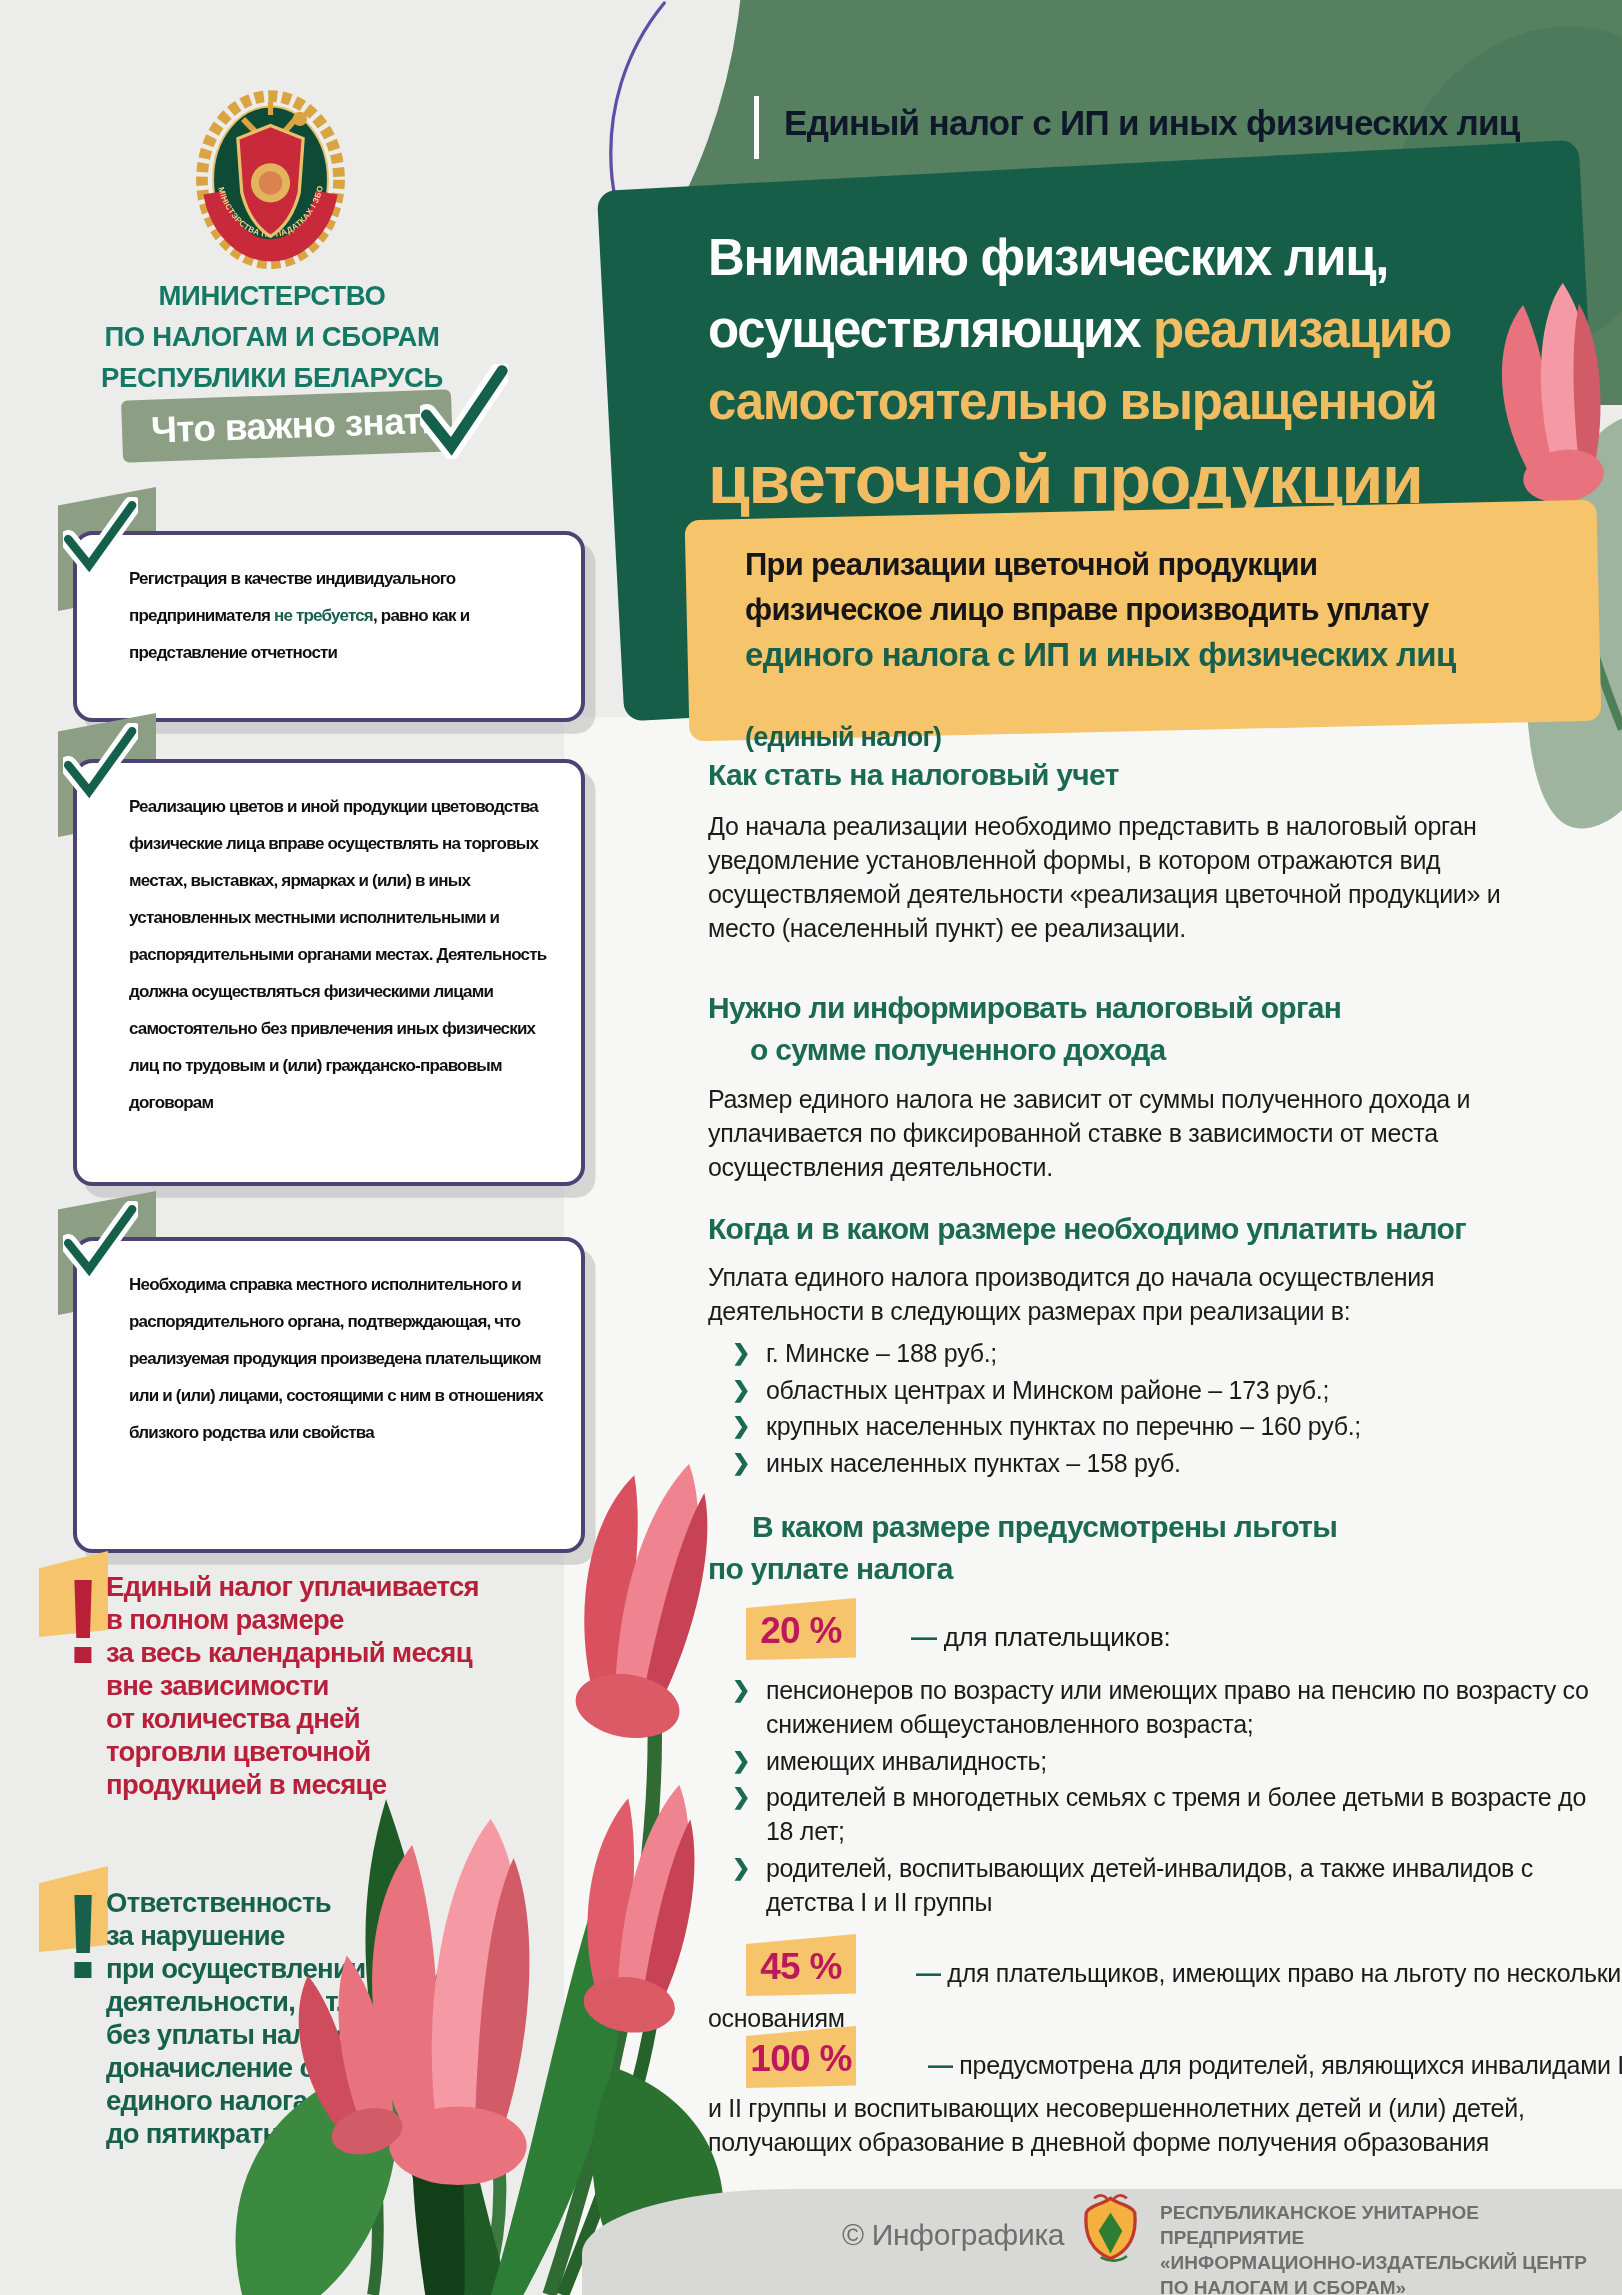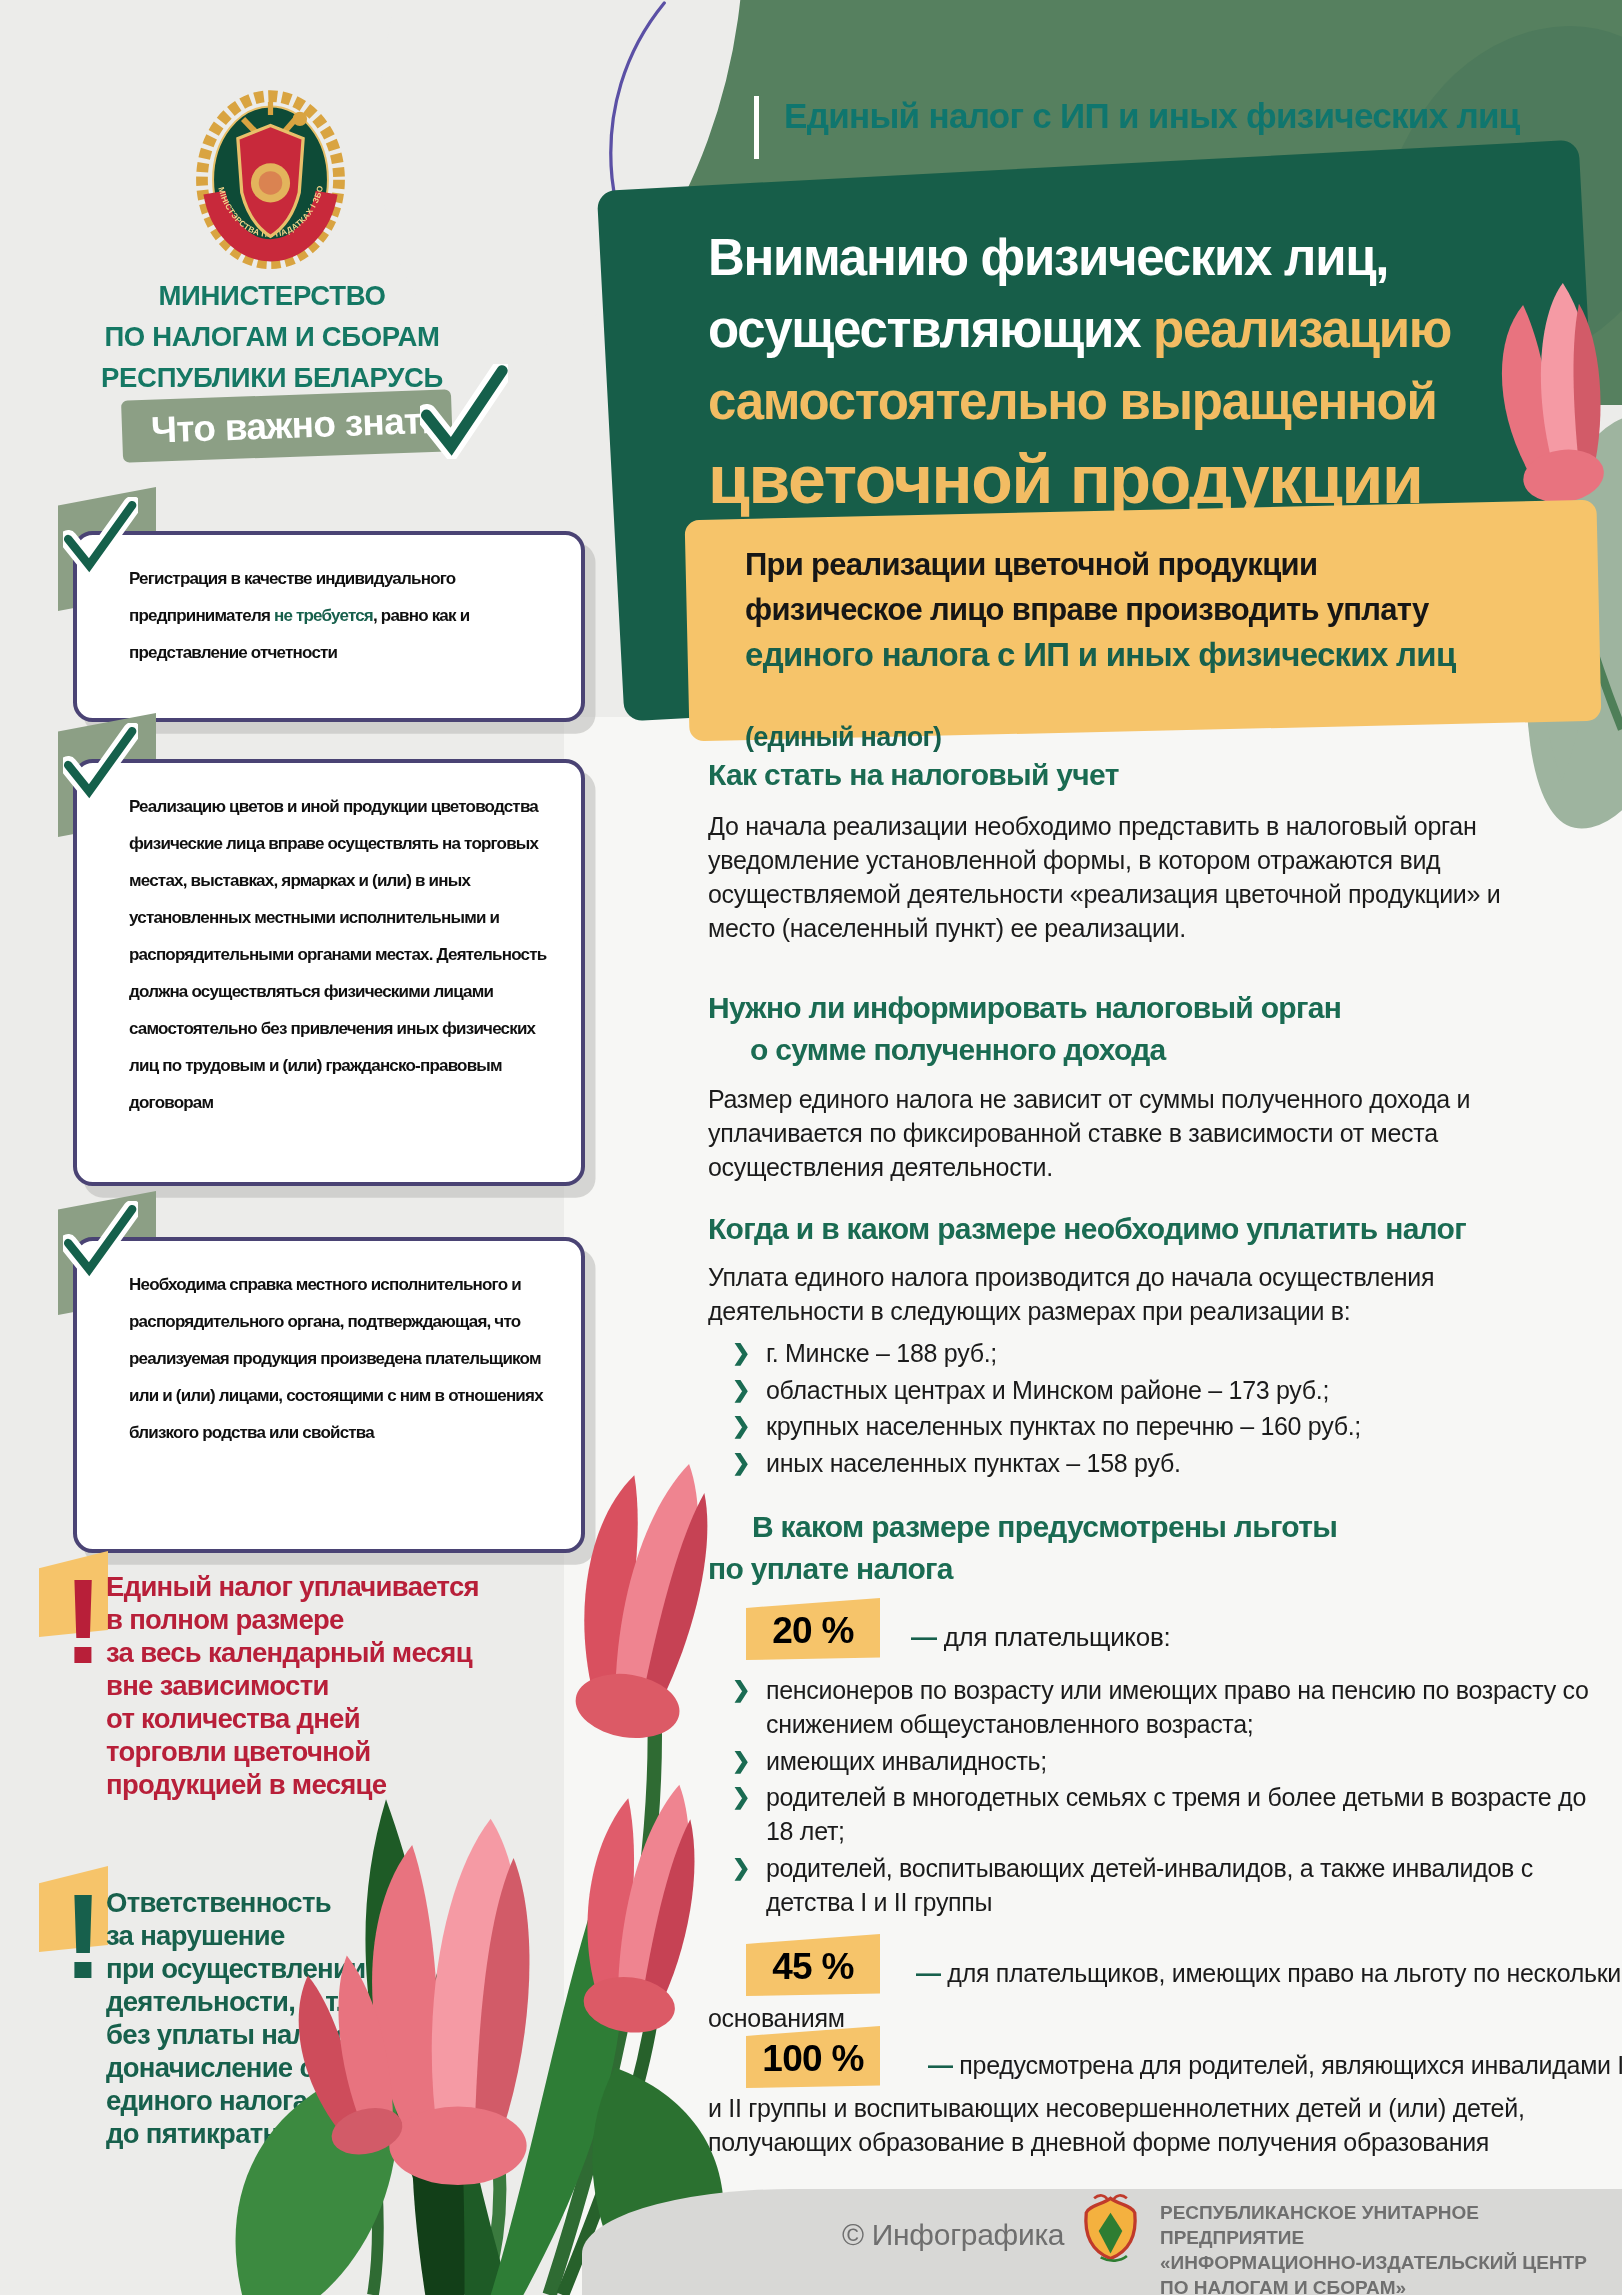--- a/index.html
+++ b/index.html
@@ -11,21 +11,21 @@
   .sage-shape{left:576px;top:-105px;width:1060px;height:510px;background:#56805F;
               border-bottom-left-radius:275px 236px;}
   .leaf-top{left:1394px;top:13px;width:281px;height:366px;background:#4E7A5C;
             border-radius:50% 50% 50% 50%/46% 54% 46% 54%;transform:rotate(38deg);}
   .white-blob{left:391px;top:-281px;width:340px;height:641px;background:#ECECEA;
               border-radius:50%;transform:rotate(14deg);}
   .white-panel{left:564px;top:717px;width:1059px;height:1578px;background:#F7F7F5;}
 
   
   .ribbon-bar{left:754px;top:96px;width:4.6px;height:63px;background:#ffffff;}
-  .ribbon-label{left:784px;top:96px;font-size:35px;font-weight:bold;color:#0f766e;letter-spacing:-0.7px;}
+  .ribbon-label{left:784px;top:103px;font-size:35px;font-weight:bold;color:#0f172a;letter-spacing:-0.7px;}
 
   
   .ministry-text{left:72px;top:275px;width:400px;text-align:center;color:#157864;
                  font-weight:bold;font-size:27.5px;line-height:41px;letter-spacing:-0.3px;}
 
   
   .know-box{left:122px;top:395px;width:330px;height:62px;background:#8C9F85;border-radius:6.5px;
             transform:rotate(-2deg);}
   .know-label{padding-left:29px;line-height:62px;font-size:37px;font-weight:bold;color:#ffffff;letter-spacing:-0.7px;}
 
@@ -72,23 +72,23 @@
   .s0h{top:758px;} .s0b{top:809px;}
   .s1h1{top:991px;} .s1h2{top:1033px;margin-left:42px;} .s1b{top:1082px;}
   .s2h{top:1212px;}  .s2b{top:1260px;}
   .bullets{left:732px;width:857px;}
   .s2list{top:1336px;}
   .bullets .bi{position:relative;padding-left:34px;font-size:25px;line-height:34px;
                letter-spacing:-0.3px;color:#1b1b1b;margin-bottom:2.6px;}
   .bullets .chev{position:absolute;left:0;top:0;color:#1A6B52;font-weight:bold;font-size:22px;}
   .s3h1{top:1510px;padding-left:44px;} .s3h2{top:1552px;}
 
-  .rate-tag{width:134px;height:62px;background:#F6C46A;
+  .rate-tag{width:110px;height:62px;background:#F6C46A;
             clip-path:polygon(0 16%,100% 0,100% 96%,0 100%);
-            text-align:center;font-size:37px;font-weight:bold;color:#000000;line-height:65px;letter-spacing:-0.7px;}
+            text-align:center;font-size:37px;font-weight:bold;color:#be185d;line-height:65px;letter-spacing:-0.7px;}
   .tag-20{left:746px;top:1598px;} .tag-45{left:746px;top:1934px;} .tag-100{left:746px;top:2026px;}
   .lead{font-size:26px;color:#1b1b1b;letter-spacing:-0.3px;white-space:nowrap;}
   .dash{color:#17604C;font-weight:bold;}
   .lead-20{left:911px;top:1622px;}
   .lead-45{left:916px;top:1959px;font-size:25px;}
   .rest-45{left:708px;top:2004px;font-size:25px;color:#1b1b1b;letter-spacing:-0.3px;}
   .lead-100{left:928px;top:2051px;font-size:25px;}
   .rest-100{left:708px;top:2091px;width:877px;font-size:25px;line-height:34px;color:#1b1b1b;letter-spacing:-0.3px;}
   .b20list{top:1673px;}
 

